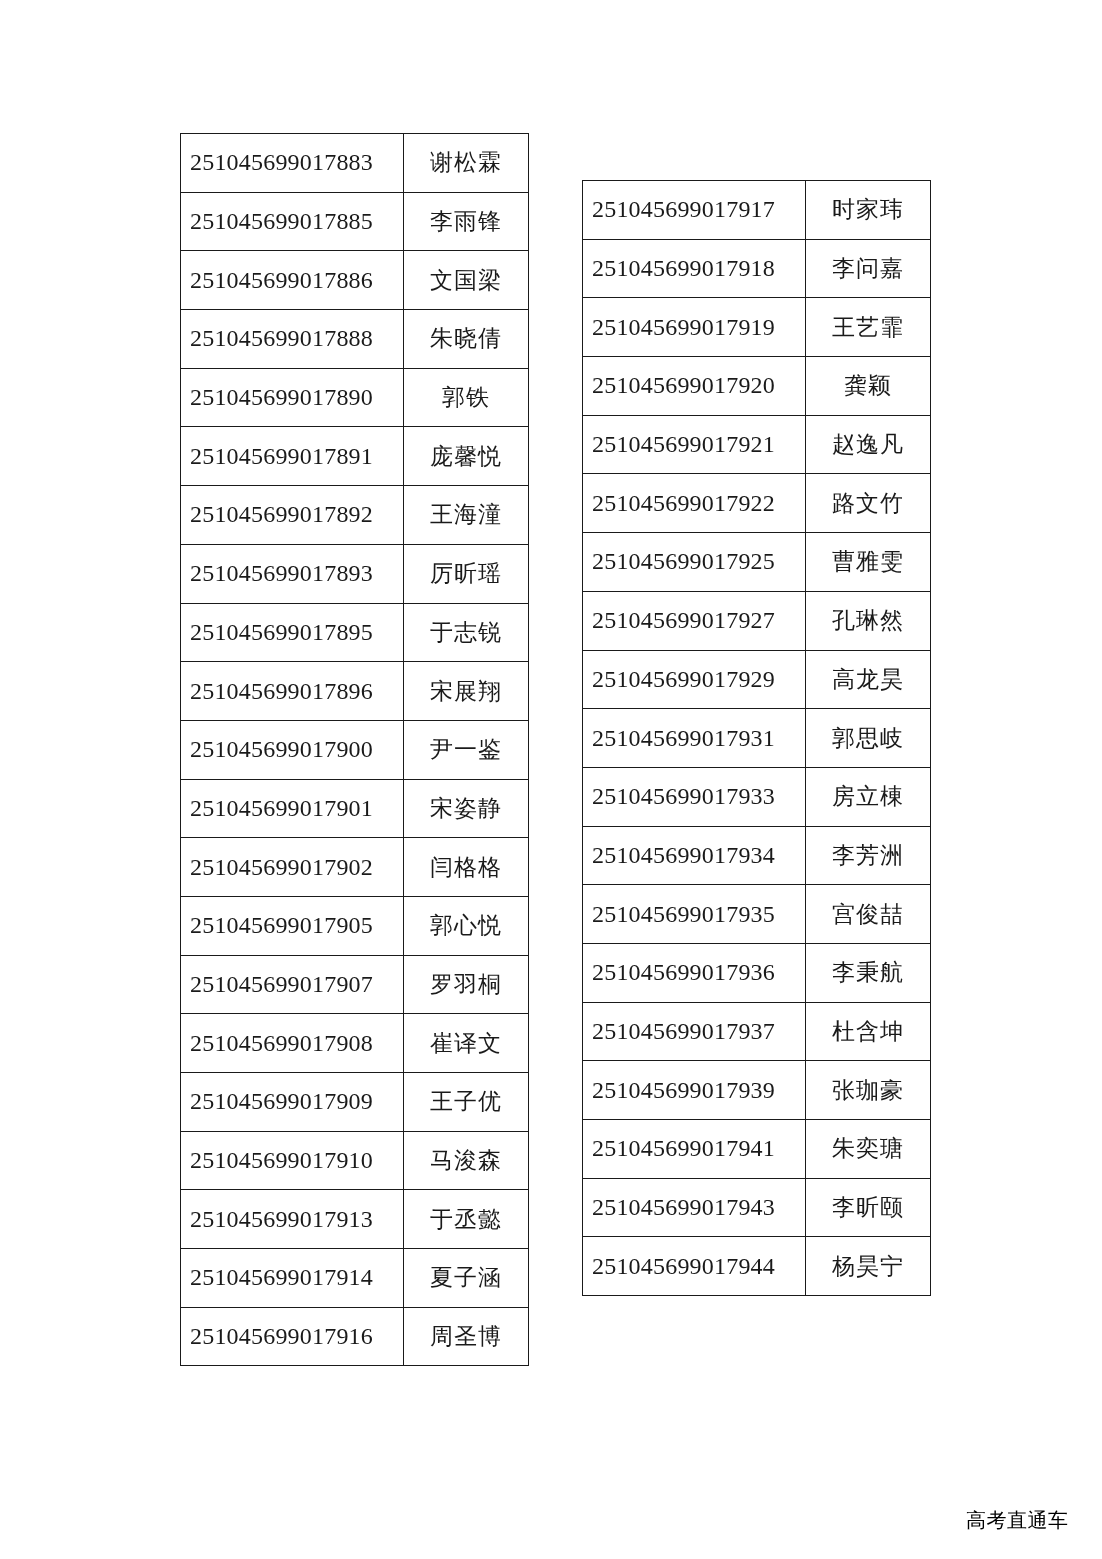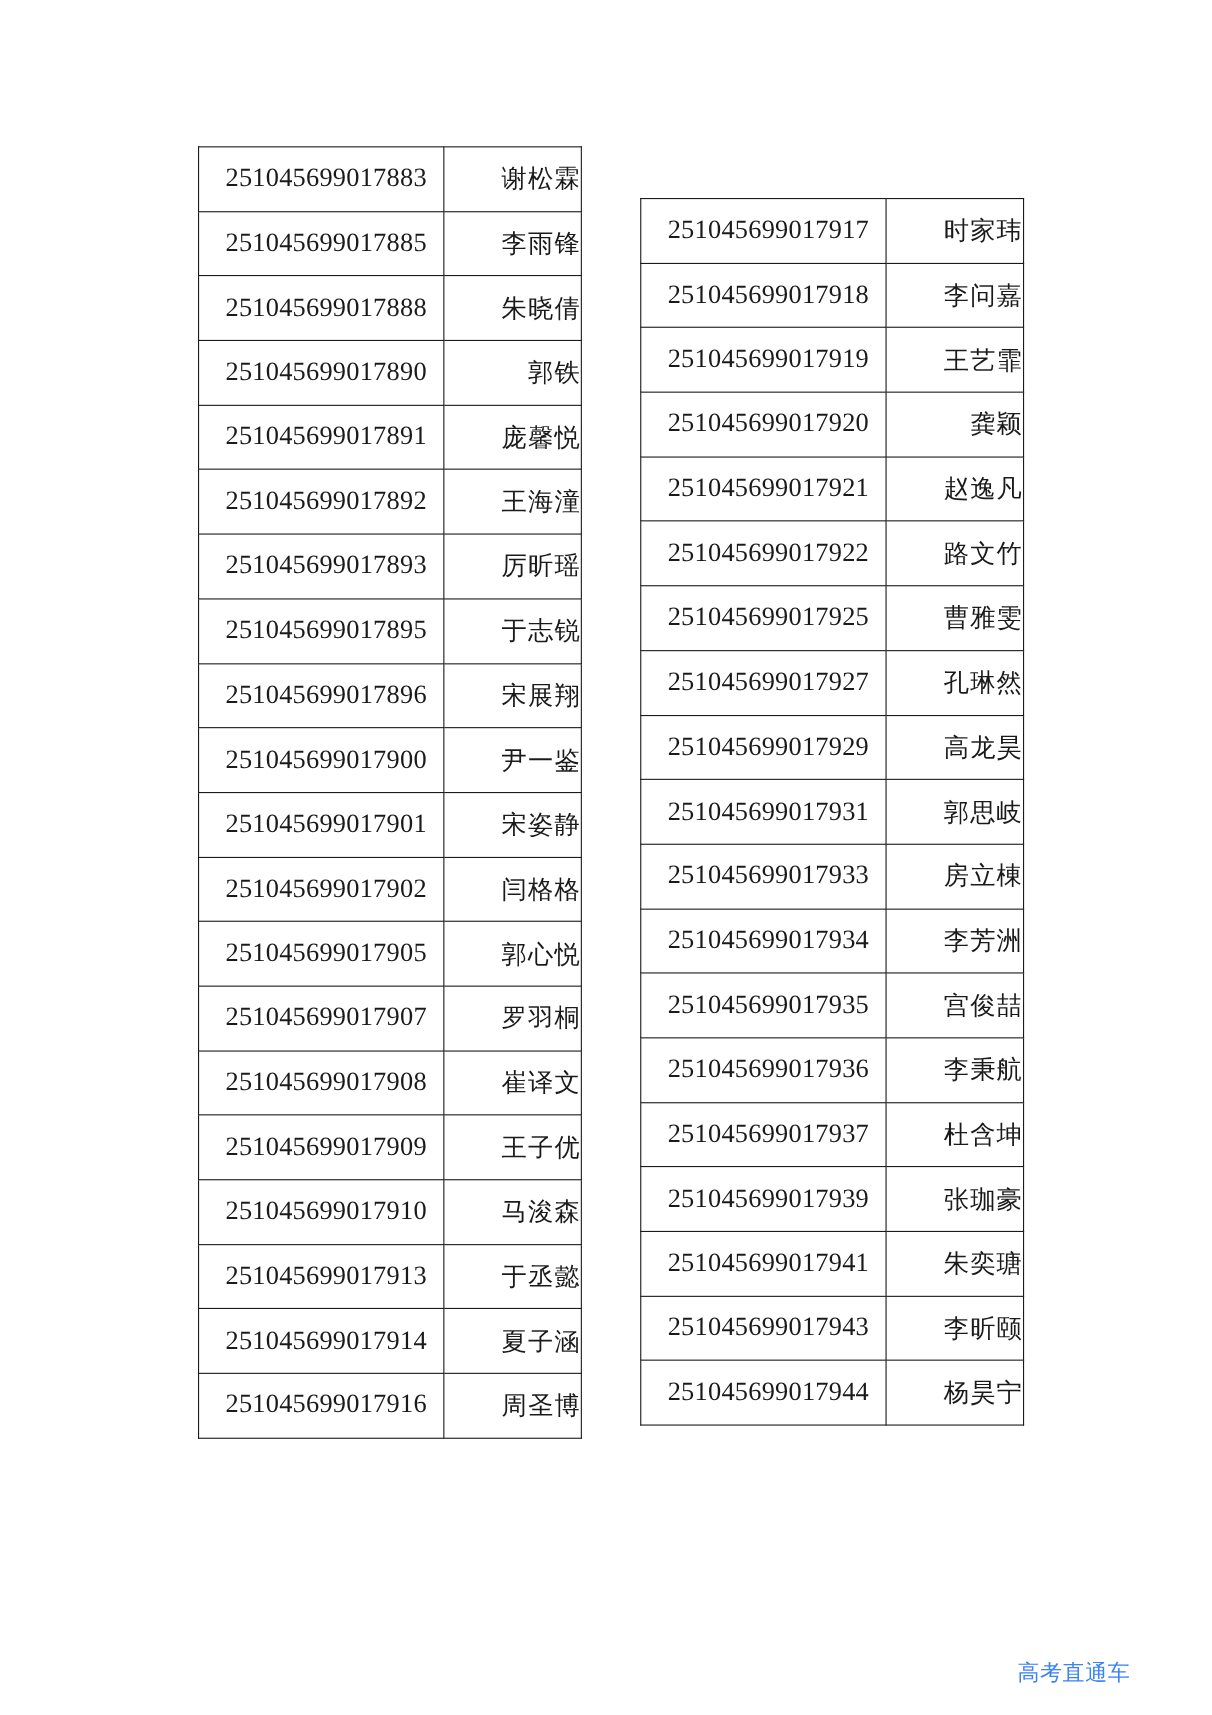--- a/index.html
+++ b/index.html
@@ -15,56 +15,60 @@
     .tbl td {
       border: 1.3px solid #1a1a1a;
       height: 57.7px;
       padding: 0;
       color: #1a1a1a;
       font-size: 24px;
       white-space: nowrap;
     }
     .tbl td.id {
       width: 213px;
-      text-align: center;
+      text-align: left;
       padding-left: 9px;
       font-family: "Liberation Serif", "DejaVu Serif", serif;
       letter-spacing: 0.2px;
     }
     .tbl td.nm {
       width: 124px;
-      text-align: right;
+      text-align: center;
       font-family: "DejaVu Serif", "Liberation Serif", serif;
       font-size: 23px;
       letter-spacing: 1px;
     }
     .watermark {
       position: absolute;
-      left: 925px;
+      left: 966px;
       top: 1507px;
       font-family: "DejaVu Sans", "Liberation Sans", sans-serif;
       font-size: 20px;
-      color: #3b82f6;
+      color: #000000;
       letter-spacing: 0.5px;
     }
   </style>
 </head>
 <body>
 
 <table class="tbl left">
   <tbody>
     <tr>
         <td class="id">251045699017883</td>
         <td class="nm">谢松霖</td>
       </tr>
     <tr>
         <td class="id">251045699017885</td>
         <td class="nm">李雨锋</td>
       </tr>
     <tr>
+        <td class="id">251045699017886</td>
+        <td class="nm">文国梁</td>
+      </tr>
+    <tr>
         <td class="id">251045699017888</td>
         <td class="nm">朱晓倩</td>
       </tr>
     <tr>
         <td class="id">251045699017890</td>
         <td class="nm">郭铁</td>
       </tr>
     <tr>
         <td class="id">251045699017891</td>
         <td class="nm">庞馨悦</td>

